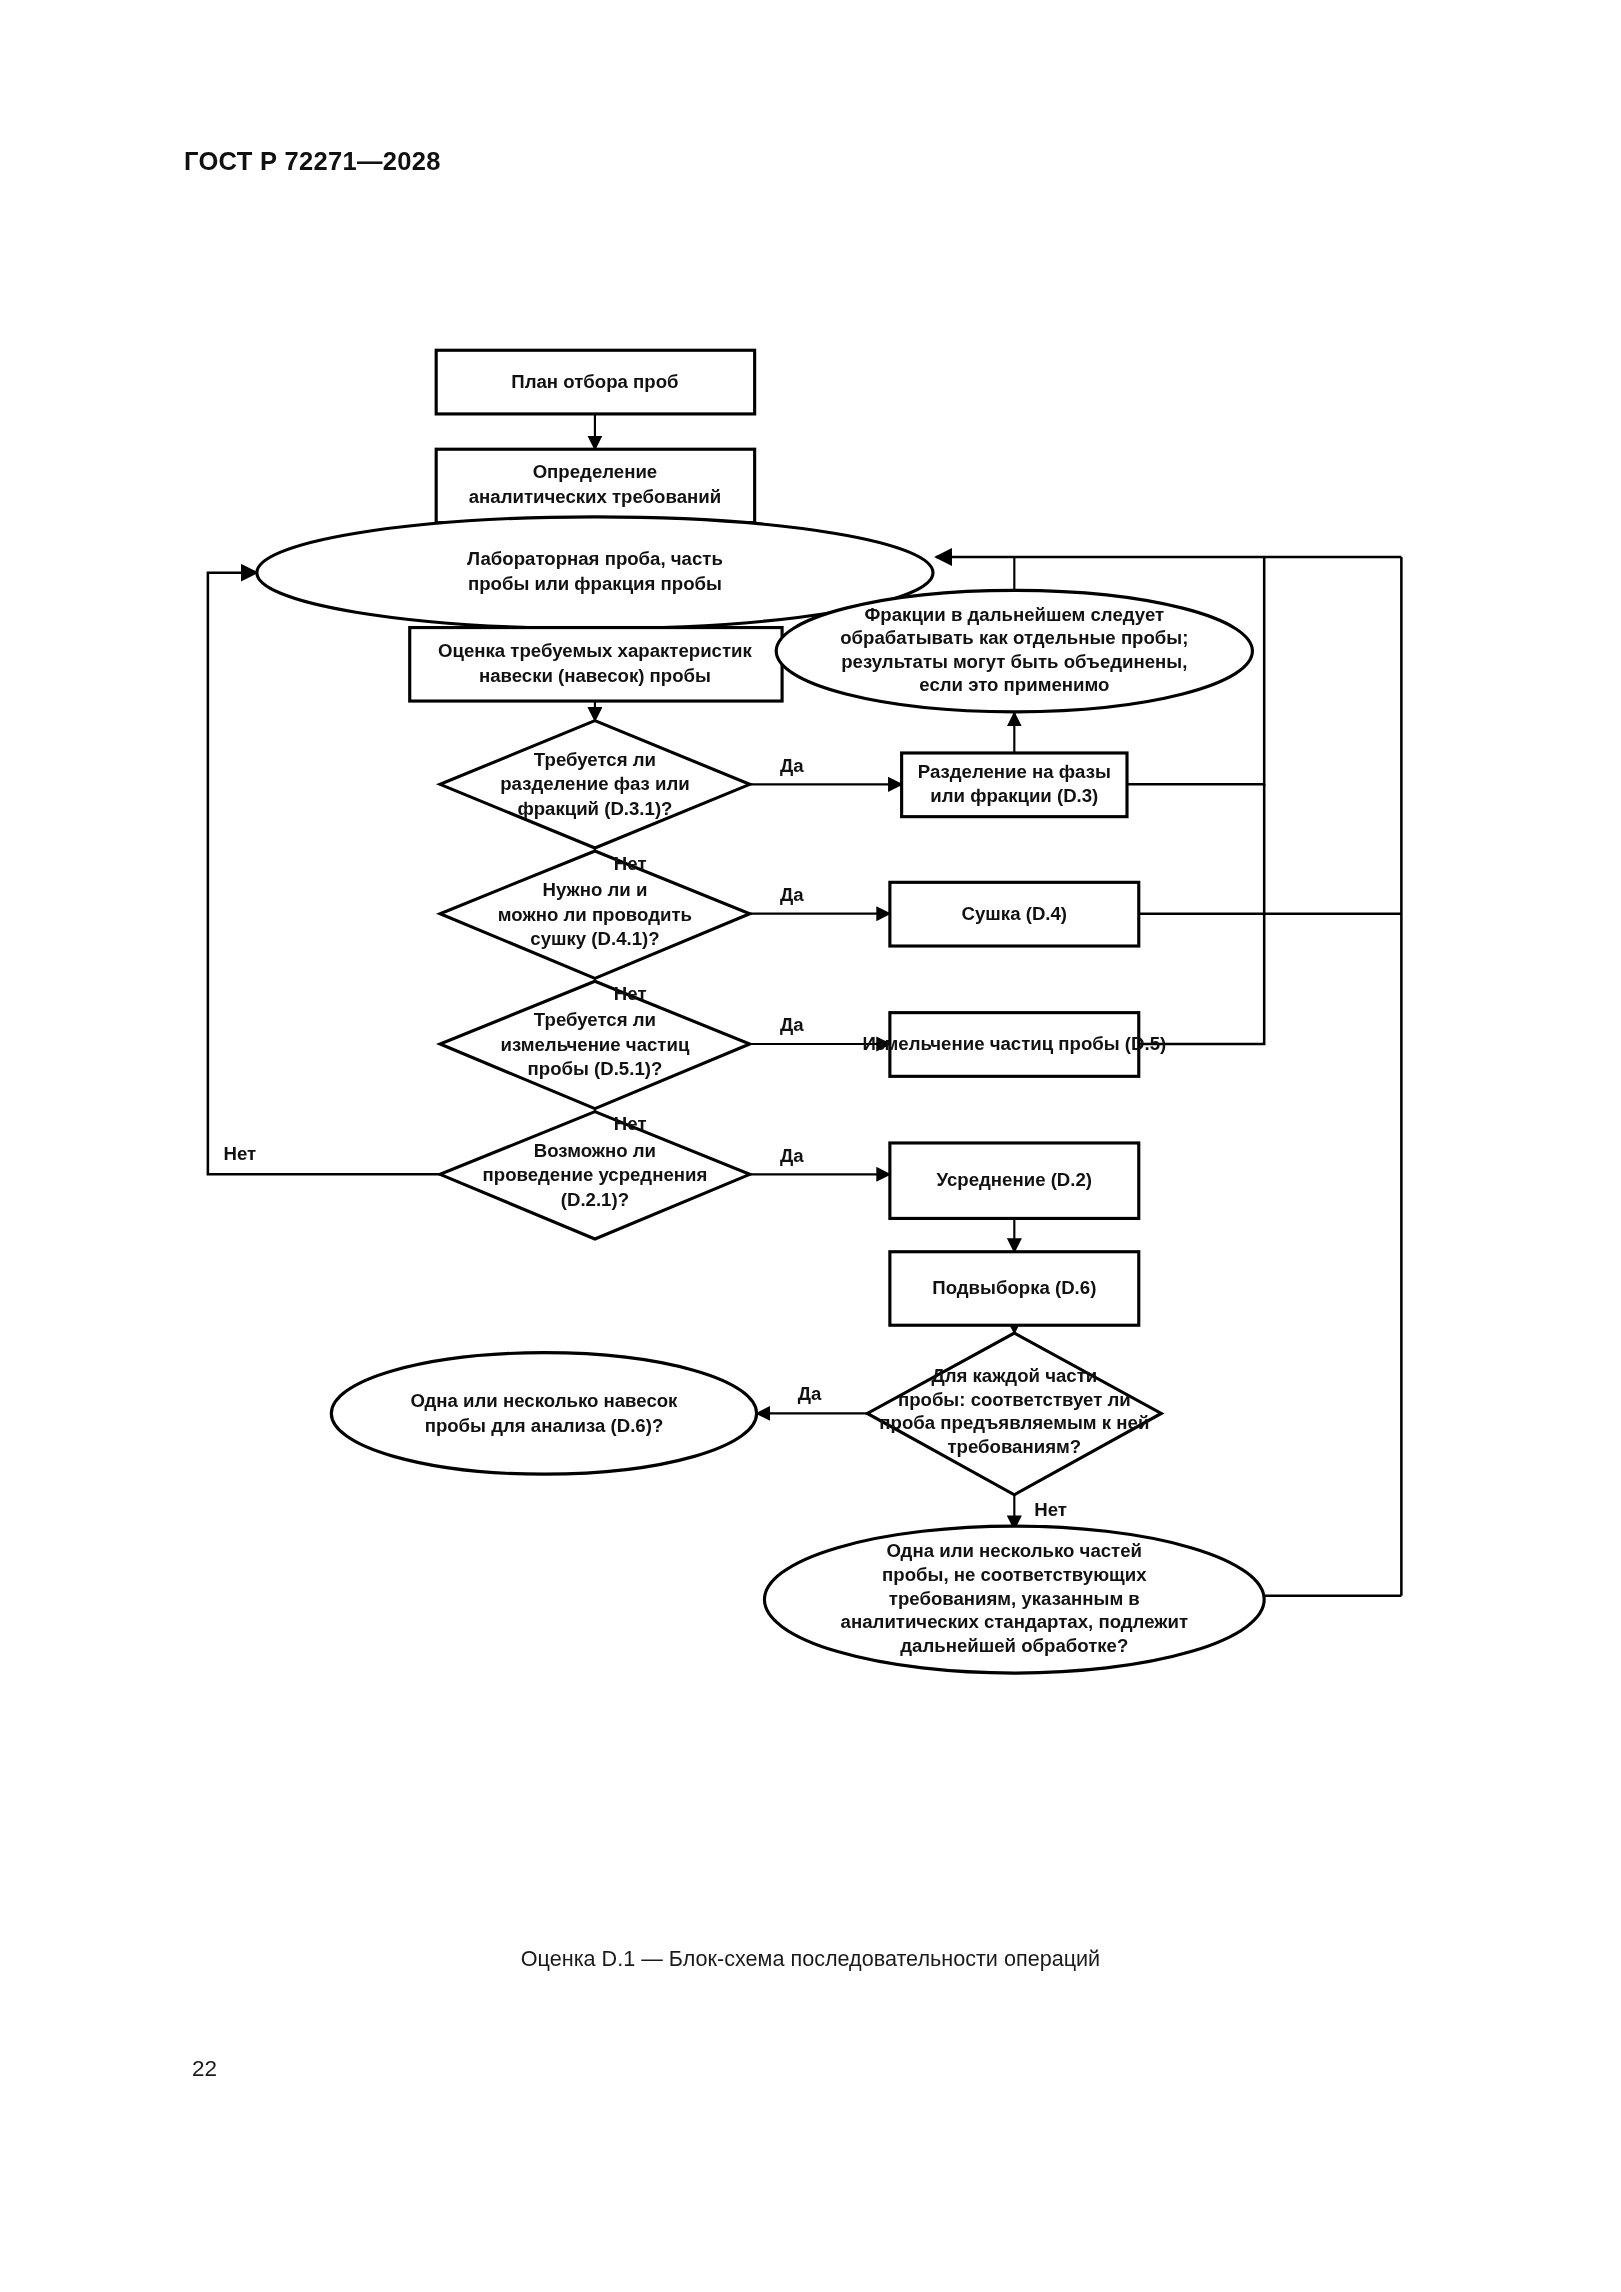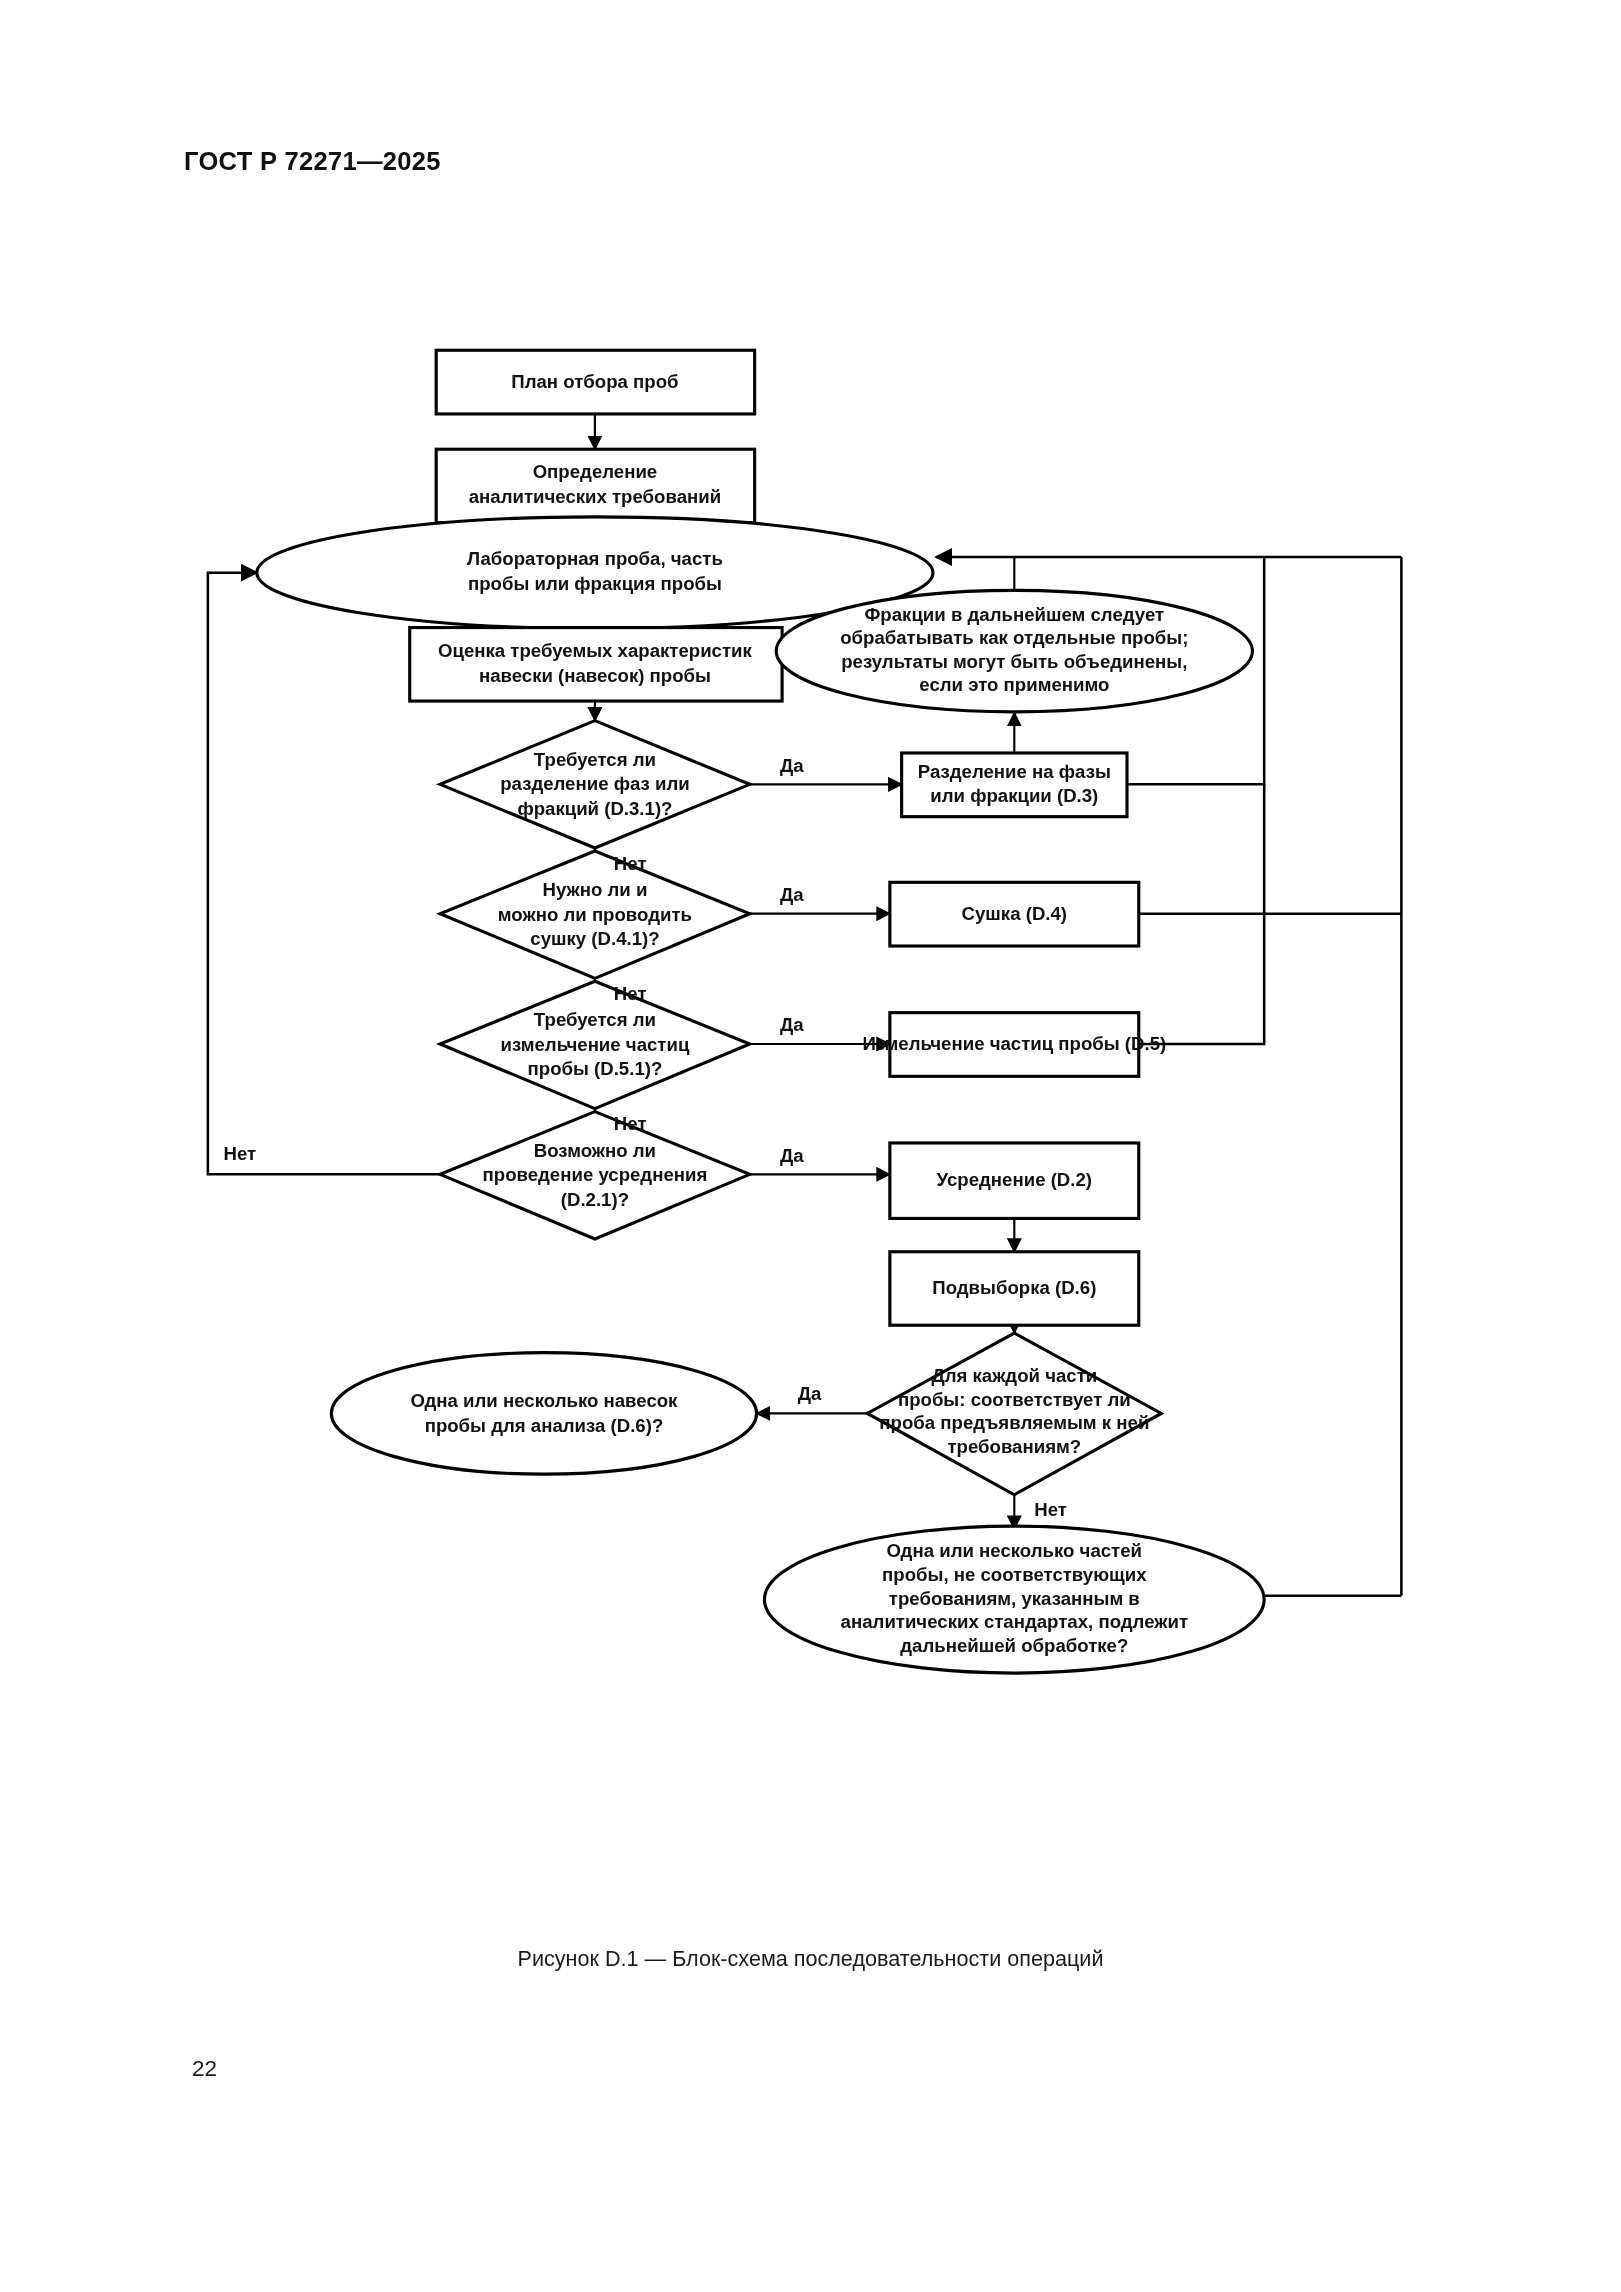--- a/index.html
+++ b/index.html
@@ -84,21 +84,21 @@
   }
   svg.flow text.edge-label-left {
     text-anchor: start;
   }
 </style>
 </head>
 <body>
 
 <div class="page">
 
-  <div class="doc-header">ГОСТ Р 72271—2025</div>
+  <div class="doc-header">ГОСТ Р 72271—2028</div>
 
   <div class="figure-wrap">
     <svg class="flow" width="1621" height="1705" viewBox="0 0 1654 1740" xmlns="http://www.w3.org/2000/svg">
 
       <defs>
         <marker id="arrow" viewBox="0 0 10 10" refX="9" refY="5" markerWidth="7" markerHeight="7" orient="auto-start-reverse">
           <path d="M 0 0 L 10 5 L 0 10 z" fill="#000000"></path>
         </marker>
       </defs>
 
@@ -269,18 +269,18 @@
 
       <text class="edge-label" x="808" y="960">Да</text>
       <text class="edge-label edge-label-left" x="228" y="958">Нет</text>
 
       <text class="edge-label" x="826" y="1203">Да</text>
       <text class="edge-label" x="1072" y="1322">Нет</text>
 
     </svg>
   </div>
 
-  <div class="figure-caption">Рисунок D.1 — Блок-схема последовательности операций</div>
+  <div class="figure-caption">Оценка D.1 — Блок-схема последовательности операций</div>
 
   <div class="page-number">22</div>
 
 </div>
 
 
 </body></html>

